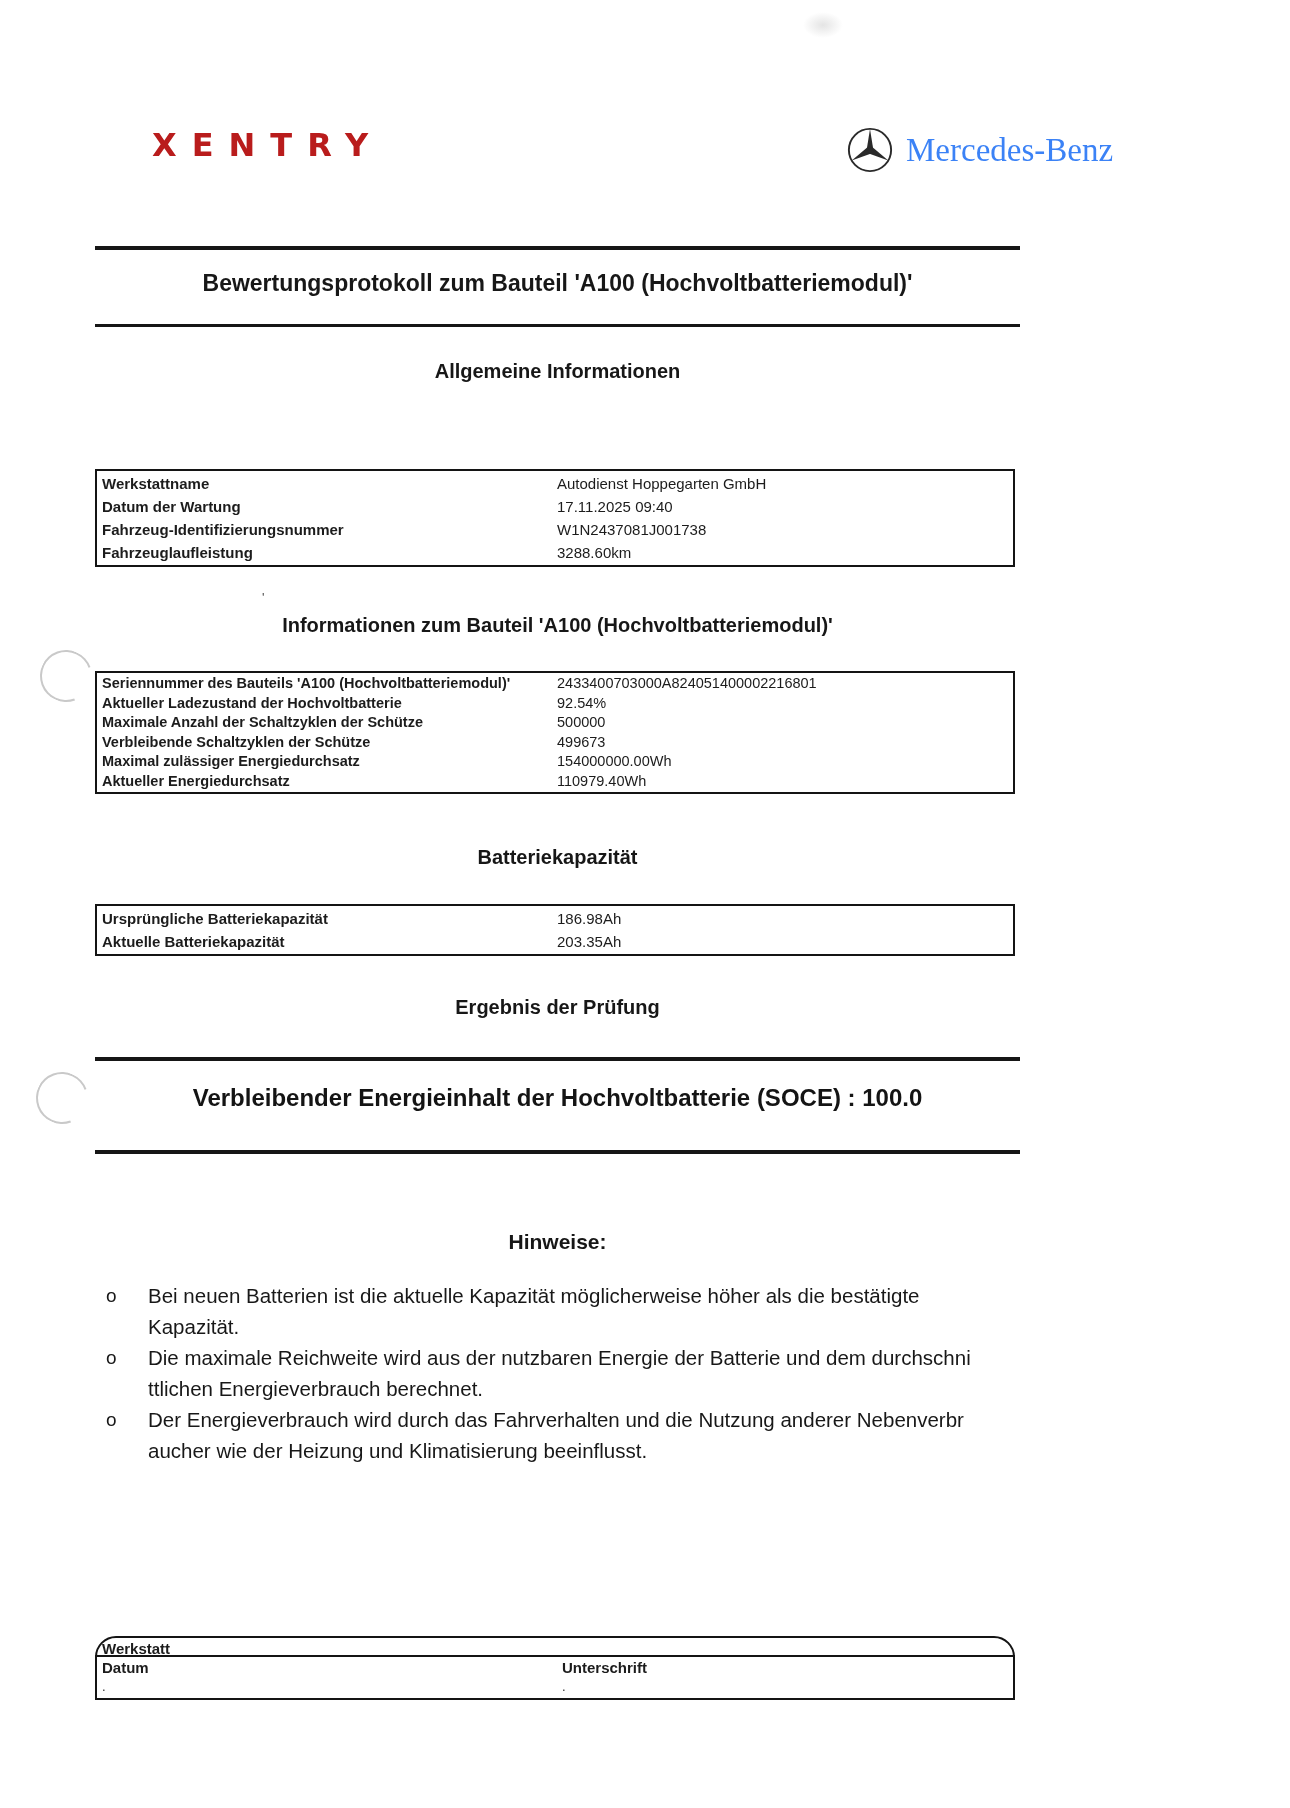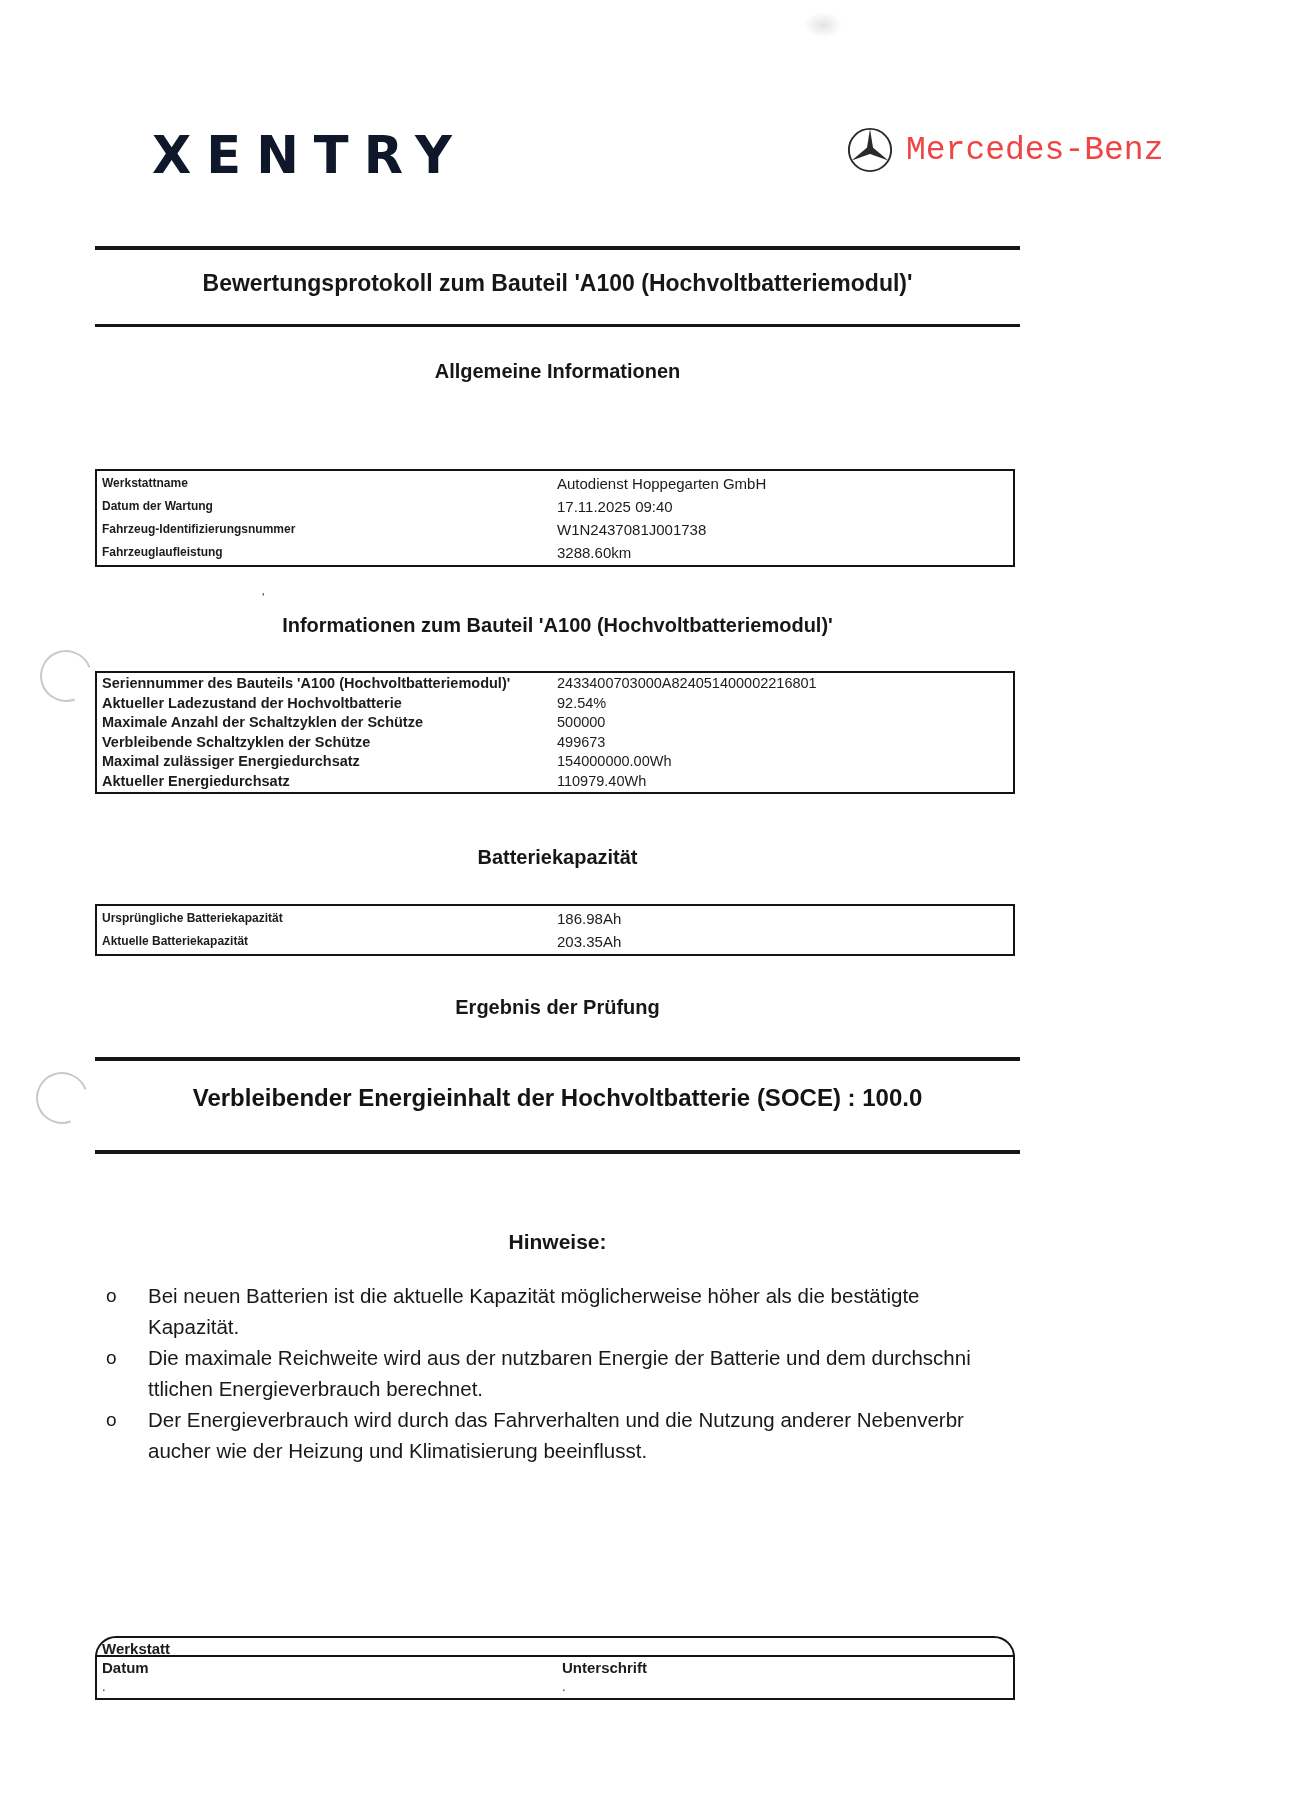--- a/index.html
+++ b/index.html
@@ -9,30 +9,30 @@
     width:1290px; height:1808px;
     background:#ffffff;
     font-family:"Liberation Sans", sans-serif;
     color:#1c1c1c;
     overflow:hidden;
   }
   
   .xentry {
     position:absolute; left:152px; top:126px;
     font-family:"DejaVu Sans", sans-serif;
-    font-weight:700; font-size:51px; letter-spacing:15px; color:#0f172a;
+    font-weight:700; font-size:32px; letter-spacing:15px; color:#b91c1c;
   }
   .mb-brand {
     position:absolute; left:846px; top:126px;
     display:flex; align-items:center; gap:12px;
   }
   .mb-star { width:48px; height:48px; }
   .mb-text {
-    font-family:Liberation Mono, monospace;
-    font-size:33px; color:#ef4444; white-space:nowrap;
+    font-family:Liberation Serif, serif;
+    font-size:33px; color:#3b82f6; white-space:nowrap;
   }
   
   .rule { position:absolute; left:95px; width:925px; background:#161616; }
   .rule-1 { top:246px; height:4px; }
   .rule-2 { top:324px; height:3px; }
   .rule-3 { top:1057px; height:4px; }
   .rule-4 { top:1150px; height:4px; }
   
   .doc-title {
     position:absolute; left:95px; top:270px; width:925px;
@@ -56,21 +56,21 @@
     position:absolute; left:95px; width:920px;
     border:2px solid #141414; background:#fff;
     padding:1px 0;
   }
   .t-general  { top:469px; }
   .t-component{ top:671px; }
   .t-capacity { top:904px; }
   .trow { display:grid; grid-template-columns:460px 1fr; }
   .t-general .trow, .t-capacity .trow { line-height:23px; }
   .t-component .trow { line-height:19.5px; }
-  .tlabel { font-weight:700; font-size:12px; padding-left:5px; white-space:nowrap; }
+  .tlabel { font-weight:700; font-size:15px; padding-left:5px; white-space:nowrap; }
   .t-component .tlabel, .t-component .tvalue { font-size:14.5px; }
   .tvalue { font-weight:400; font-size:15px; white-space:nowrap; }
   
   .notes {
     position:absolute; left:106px; top:1280px; width:930px;
     font-size:20.5px; line-height:31px; color:#181818;
   }
   .note-item { display:grid; grid-template-columns:42px 1fr; }
   .note-marker { font-size:19px; }
   

